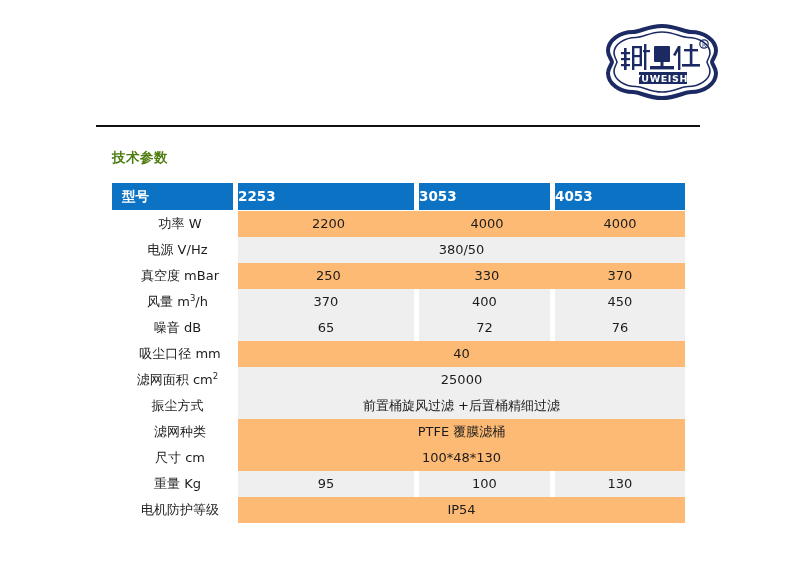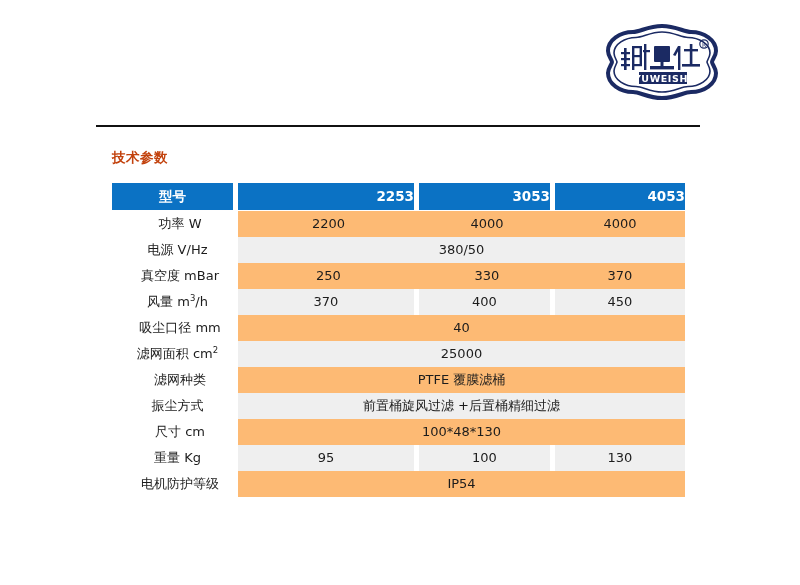--- a/index.html
+++ b/index.html
@@ -37,21 +37,21 @@
   }
 
   
   .section-title {
     position: absolute;
     left: 112px;
     top: 149px;
     font-size: 13.5px;
     font-weight: bold;
     letter-spacing: 0.5px;
-    color: #c2410c;
+    color: #4d7c0f;
   }
 
   
   .spec-table {
     position: absolute;
     left: 112px;
     top: 183px;
     width: 573px;
     border-collapse: separate;
     border-spacing: 0;
@@ -69,29 +69,30 @@
     vertical-align: middle;
     line-height: 26px;
   }
 
   
   tr.head td {
     background: #0b72c4;
     color: #ffffff;
     font-weight: bold;
     font-size: 13.5px;
-    text-align: right;
+    text-align: left;
     height: 27px;
     line-height: 27px;
     border-right: 5px solid #ffffff;
     border-bottom: 1px solid #ffffff;
   }
   tr.head td:last-child { border-right: none; }
   tr.head td.lbl {
-    text-align: center;
+    text-align: left;
+    padding-left: 10px;
   }
 
   
   tr.body td { color: #1c1c1c; text-align: center; }
   tr.body td.lbl {
     text-align: center;
     padding-left: 10px;
     background: transparent !important;
   }
   tr.body.alt td { background: #efefef; }
@@ -209,35 +210,41 @@
         <td class="sep">250</td>
         <td class="sep">330</td>
         <td>370</td>
       </tr>
       <tr class="body alt">
         <td class="lbl">风量 m<sup>3</sup>/h</td>
         <td class="sep">370</td>
         <td class="sep">400</td>
         <td>450</td>
       </tr>
+      <tr class="body alt">
+        <td class="lbl">噪音 dB</td>
+        <td class="sep">65</td>
+        <td class="sep">72</td>
+        <td>76</td>
+      </tr>
       <tr class="body plain">
         <td class="lbl">吸尘口径 mm</td>
         <td colspan="3" class="merged">40</td>
       </tr>
       <tr class="body alt">
         <td class="lbl">滤网面积 cm<sup>2</sup></td>
         <td colspan="3" class="merged">25000</td>
       </tr>
+      <tr class="body alt">
+        <td class="lbl">振尘方式</td>
+        <td colspan="3" class="merged">前置桶旋风过滤 +后置桶精细过滤</td>
+      </tr>
       <tr class="body plain">
         <td class="lbl">滤网种类</td>
         <td colspan="3" class="merged">PTFE 覆膜滤桶</td>
-      </tr>
-      <tr class="body alt">
-        <td class="lbl">振尘方式</td>
-        <td colspan="3" class="merged">前置桶旋风过滤 +后置桶精细过滤</td>
       </tr>
       <tr class="body plain">
         <td class="lbl">尺寸 cm</td>
         <td colspan="3" class="merged">100*48*130</td>
       </tr>
       <tr class="body alt">
         <td class="lbl">重量 Kg</td>
         <td class="sep">95</td>
         <td class="sep">100</td>
         <td>130</td>

